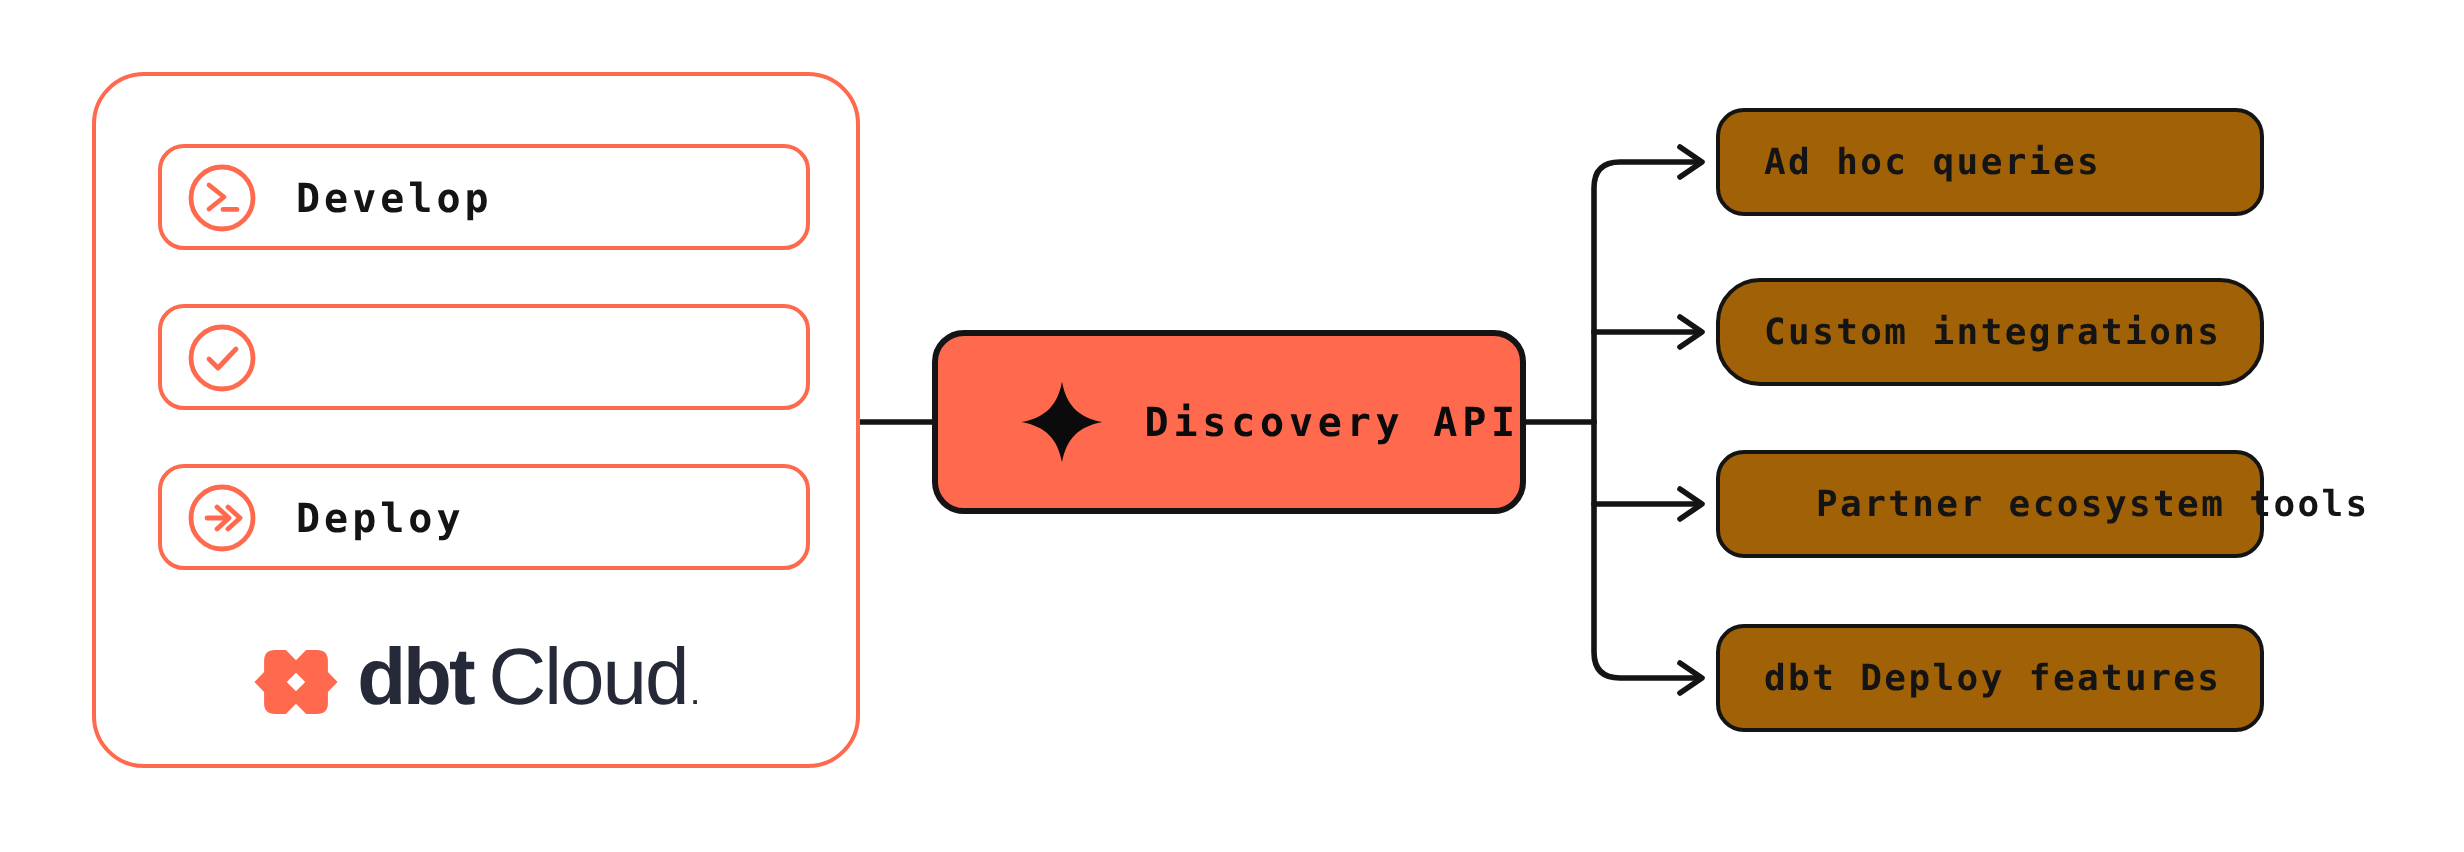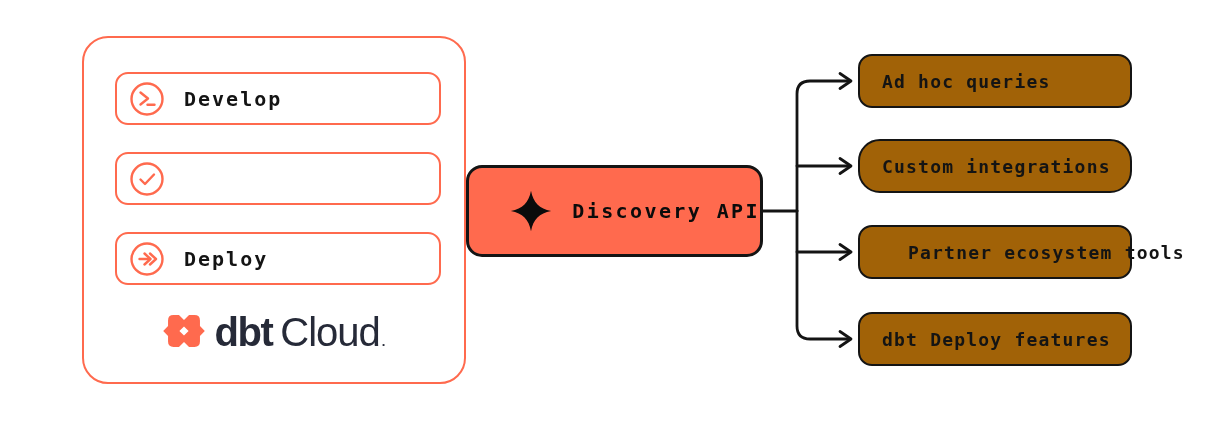--- a/index.html
+++ b/index.html
@@ -16,36 +16,35 @@
     overflow:hidden;
   }
   .connectors{position:absolute;left:0;top:0;width:1232px;height:426px;}
   .connectors path{stroke:var(--ink);stroke-width:2.8;fill:none;stroke-linecap:round;stroke-linejoin:round;}
 
   
   .left-panel{
     position:absolute;left:46px;top:36px;width:384px;height:348px;
     border:2.5px solid var(--coral);border-radius:26px;background:#fff;
     box-sizing:border-box;
-    margin-left:36px;
   }
   .stage{
     position:absolute;left:31px;width:326px;height:53px;
     border:2.5px solid var(--coral);border-radius:13px;background:#fff;
     box-sizing:border-box;
     display:flex;align-items:center;gap:20px;padding-left:13px;
   }
   .stage-develop{top:34px;} .stage-test{top:114px;} .stage-deploy{top:194px;}
   .stage-icon{width:34px;height:34px;flex:0 0 auto;display:block;}
   .stage-label{
     font-size:20px;font-weight:bold;letter-spacing:2px;color:var(--ink);white-space:nowrap;
   }
   .logo-row{
     position:absolute;left:0;right:0;top:272px;height:52px;
-    display:flex;align-items:flex-start;justify-content:center;gap:10px;
+    display:flex;align-items:flex-end;justify-content:center;gap:10px;
   }
   .logo-mark{width:42px;height:42px;display:block;}
   .logo-text{font-family:"Liberation Sans","DejaVu Sans",sans-serif;color:var(--navy);white-space:nowrap;display:flex;align-items:baseline;}
   .logo-bold{font-size:40px;font-weight:bold;letter-spacing:-1.5px;}
   .logo-reg{font-size:40px;font-weight:400;letter-spacing:-1px;margin-left:8px;}
   .logo-tm{font-size:13px;font-weight:bold;margin-left:2px;}
 
   
   .center-box{
     position:absolute;left:466px;top:165px;width:297px;height:92px;

